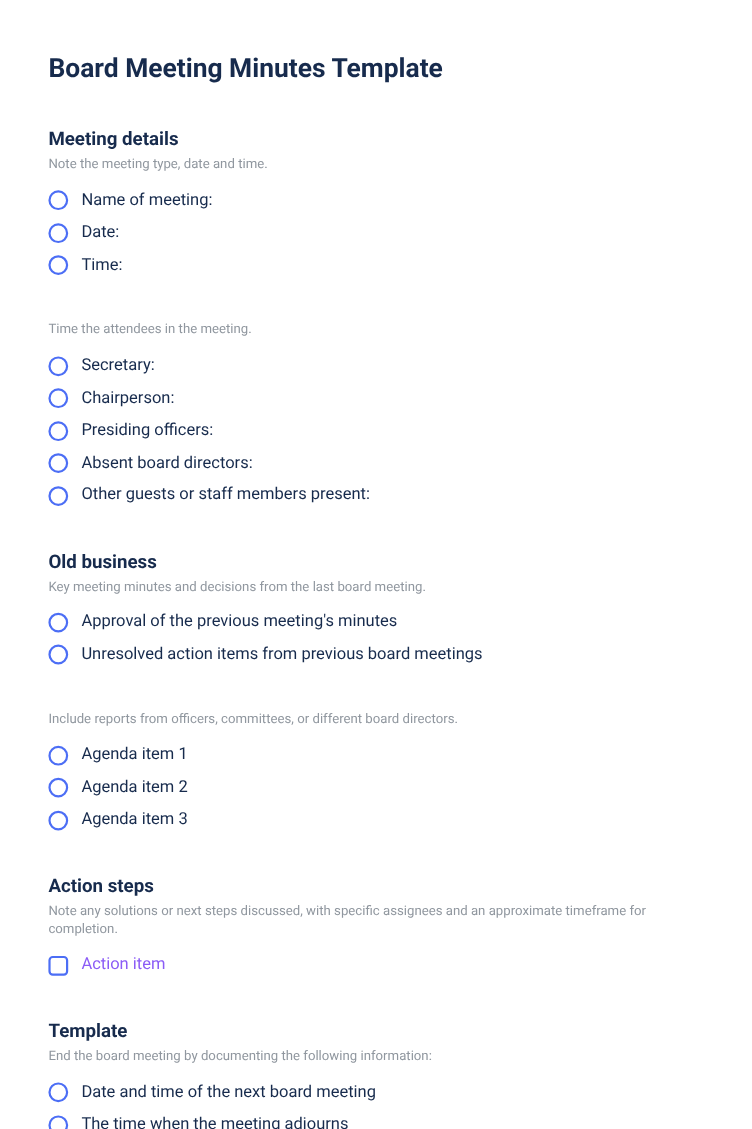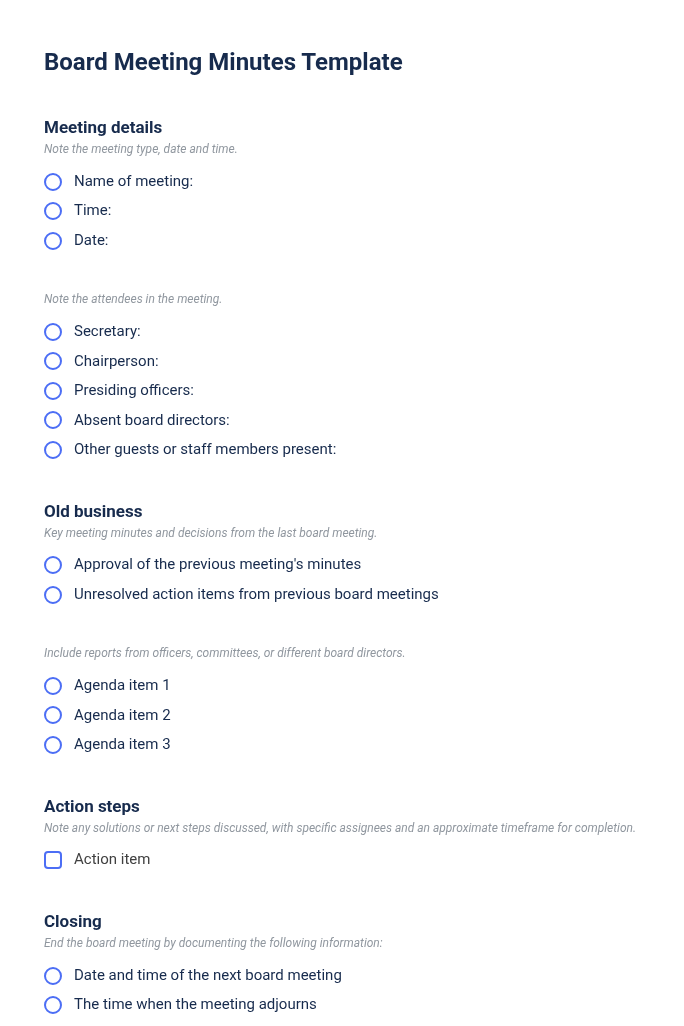--- a/index.html
+++ b/index.html
@@ -21,25 +21,24 @@
     font-size: 17px;
     font-weight: 700;
     color: #172b4d;
     margin-bottom: 4px;
   }
   .section-desc {
     font-size: 12px;
     color: #90979f;
     margin-bottom: 14px;
     line-height: 1.4;
-    font-style: italic;
   }
   .item {
     display: flex;
-    align-items: center;
+    align-items: flex-end;
     gap: 12px;
     margin-bottom: 10px;
   }
   .radio {
     width: 18px;
     height: 18px;
     border: 2px solid #4c6ef5;
     border-radius: 50%;
     flex-shrink: 0;
   }
@@ -48,45 +47,45 @@
     height: 18px;
     border: 2px solid #4c6ef5;
     border-radius: 4px;
     flex-shrink: 0;
   }
   .item-label {
     font-size: 15px;
     color: #172b4d;
     line-height: 1.3;
   }
-  .item-label.placeholder { color: #404040; }
+  .item-label.placeholder { color: #8b5cf6; }
 </style>
 </head>
 <body>
 
 <h1>Board Meeting Minutes Template</h1>
 <div id="sections">
     <div class="section">
       <div class="section-title">Meeting details</div>
       <div class="section-desc">Note the meeting type, date and time.</div>
       <div class="item">
         <span class="radio"></span>
         <span class="item-label">Name of meeting:</span>
       </div>
       <div class="item">
         <span class="radio"></span>
-        <span class="item-label">Time:</span>
+        <span class="item-label">Date:</span>
       </div>
       <div class="item">
         <span class="radio"></span>
-        <span class="item-label">Date:</span>
+        <span class="item-label">Time:</span>
       </div>
     </div>
     <div class="section">
-      <div class="section-desc">Note the attendees in the meeting.</div>
+      <div class="section-desc">Time the attendees in the meeting.</div>
       <div class="item">
         <span class="radio"></span>
         <span class="item-label">Secretary:</span>
       </div>
       <div class="item">
         <span class="radio"></span>
         <span class="item-label">Chairperson:</span>
       </div>
       <div class="item">
         <span class="radio"></span>
@@ -130,21 +129,21 @@
     </div>
     <div class="section">
       <div class="section-title">Action steps</div>
       <div class="section-desc">Note any solutions or next steps discussed, with specific assignees and an approximate timeframe for completion.</div>
       <div class="item">
         <span class="checkbox"></span>
         <span class="item-label placeholder">Action item</span>
       </div>
     </div>
     <div class="section">
-      <div class="section-title">Closing</div>
+      <div class="section-title">Template</div>
       <div class="section-desc">End the board meeting by documenting the following information:</div>
       <div class="item">
         <span class="radio"></span>
         <span class="item-label">Date and time of the next board meeting</span>
       </div>
       <div class="item">
         <span class="radio"></span>
         <span class="item-label">The time when the meeting adjourns</span>
       </div>
       <div class="item">

